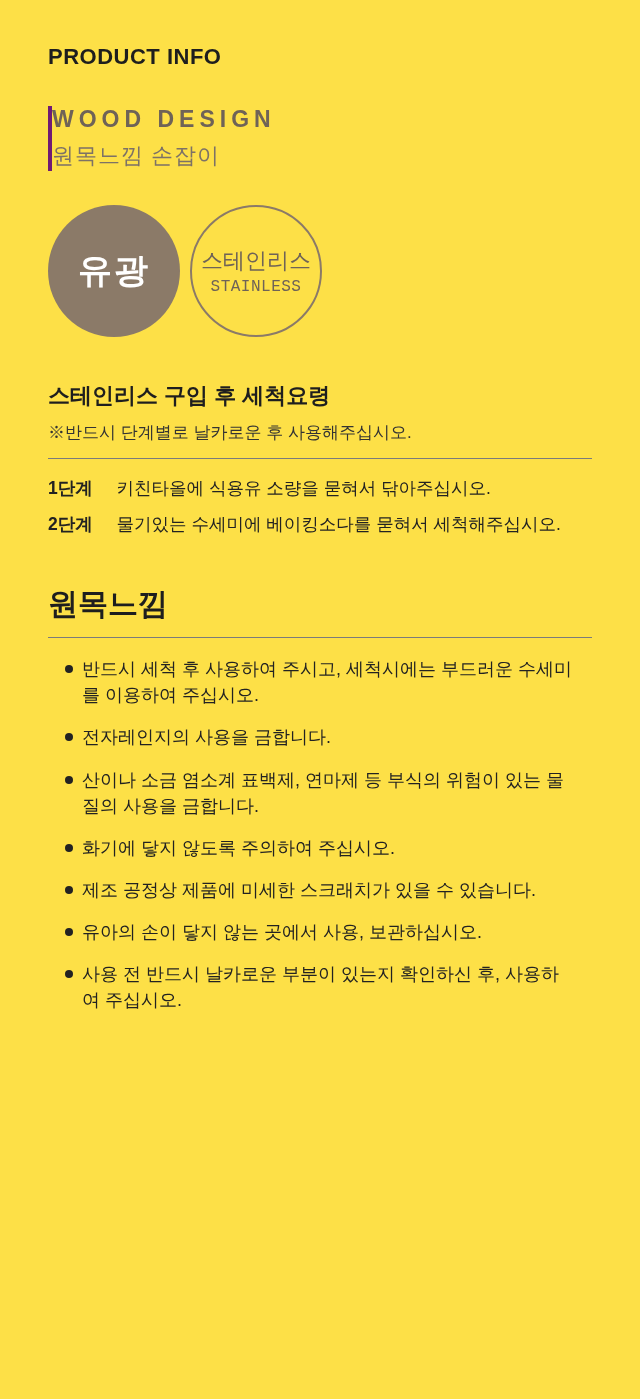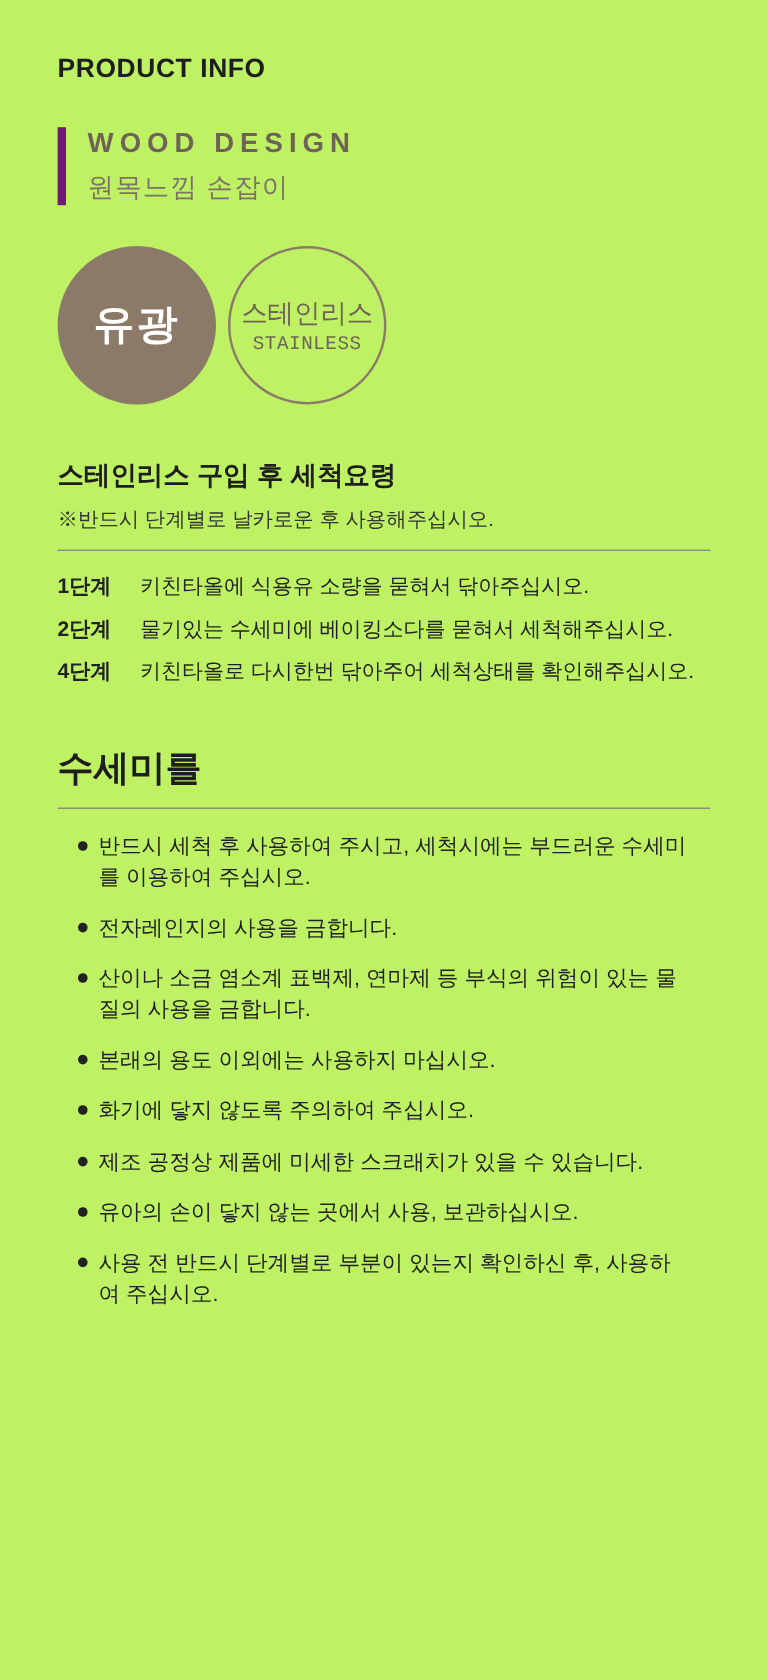--- a/index.html
+++ b/index.html
@@ -12,21 +12,21 @@
     width: 640px;
     min-height: 1399px;
     font-family: "Liberation Sans", sans-serif;
     color: #222;
     position: relative;
   }
   .page {
     width: 640px;
     min-height: 1399px;
     padding: 44px 48px 40px 48px;
-    background: #bef264;
+    background: #fde047;
   }
 
   
   .eyebrow {
     font-size: 22px;
     font-weight: bold;
     letter-spacing: 0.5px;
     color: #1e1e1e;
     margin: 0 0 36px 0;
   }
@@ -39,22 +39,21 @@
   .title .t-light {
     color: #8a7b68;
     font-weight: normal;
   }
   .title .t-bold {
     color: #2a2a2a;
     font-weight: bold;
   }
 
   .subblock {
-    border-left: 7px solid #701a75;
-    padding-left: 18px;
+    border-left: 4px solid #701a75;
     margin: 0 0 34px 0;
   }
   .sub-en {
     font-size: 23px;
     font-weight: bold;
     letter-spacing: 5px;
     color: #6f6357;
     margin: 0 0 8px 0;
   }
   .sub-ko {
@@ -199,33 +198,28 @@
 
   <ul class="steps">
     <li>
       <span class="step-label">1단계</span>
       <span>키친타올에 식용유 소량을 묻혀서 닦아주십시오.</span>
     </li>
     <li>
       <span class="step-label">2단계</span>
       <span>물기있는 수세미에 베이킹소다를 묻혀서 세척해주십시오.</span>
     </li>
-    <li>
-      <span class="step-label">4단계</span>
-      <span>키친타올로 다시한번 닦아주어 세척상태를 확인해주십시오.</span>
-    </li>
   </ul>
 
-  <h2 class="caution-title">수세미를</h2>
+  <h2 class="caution-title">원목느낌</h2>
   <hr class="rule">
 
   <ul class="caution-list">
     <li>반드시 세척 후 사용하여 주시고, 세척시에는 부드러운 수세미를 이용하여 주십시오.</li>
     <li>전자레인지의 사용을 금합니다.</li>
     <li>산이나 소금 염소계 표백제, 연마제 등 부식의 위험이 있는 물질의 사용을 금합니다.</li>
-    <li>본래의 용도 이외에는 사용하지 마십시오.</li>
     <li>화기에 닿지 않도록 주의하여 주십시오.</li>
     <li>제조 공정상 제품에 미세한 스크래치가 있을 수 있습니다.</li>
     <li>유아의 손이 닿지 않는 곳에서 사용, 보관하십시오.</li>
-    <li>사용 전 반드시 단계별로 부분이 있는지 확인하신 후, 사용하여 주십시오.</li>
+    <li>사용 전 반드시 날카로운 부분이 있는지 확인하신 후, 사용하여 주십시오.</li>
   </ul>
 
 </div>
 
 </body></html>

